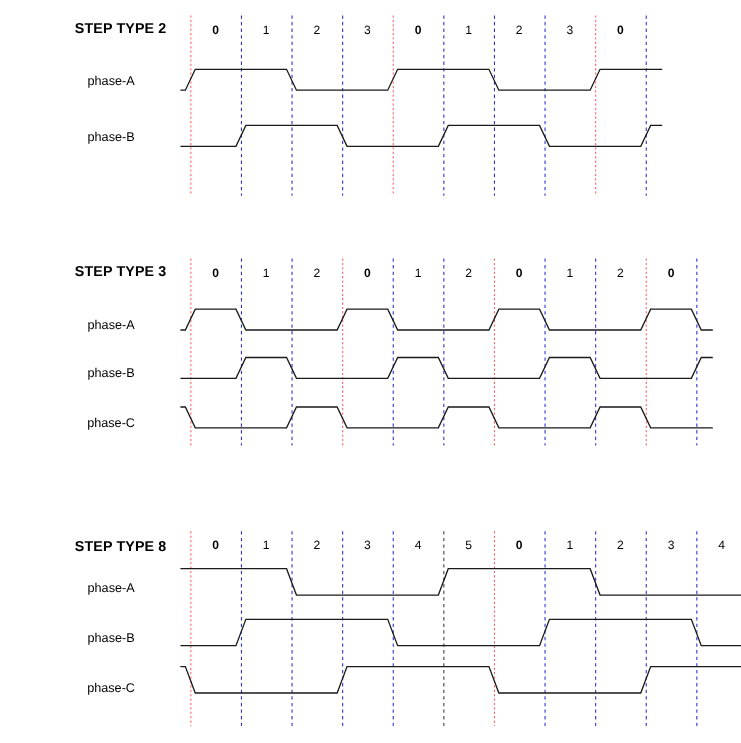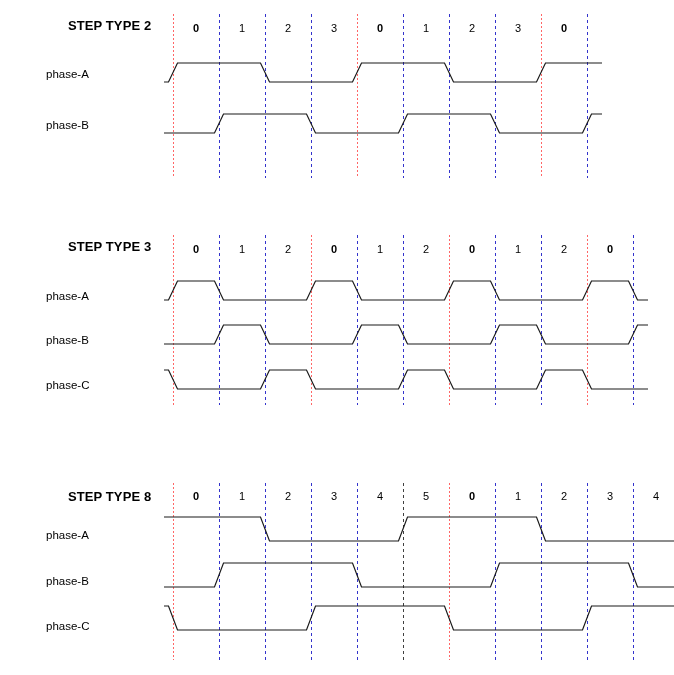--- a/index.html
+++ b/index.html
@@ -30,21 +30,21 @@
     font-size: 13px;
     font-weight: bold;
     color: #000000;
     letter-spacing: 0.1px;
     white-space: nowrap;
   }
   .phase-label {
     position: absolute;
     font-size: 11.5px;
     color: #000000;
-    text-align: left;
+    text-align: center;
     white-space: nowrap;
     width: 110px;
   }
   .step-number {
     position: absolute;
     font-size: 11px;
     color: #000000;
     text-align: center;
     white-space: nowrap;
     width: 46px;

